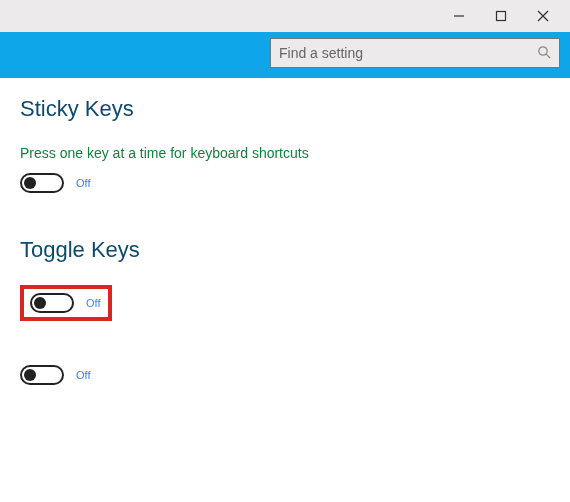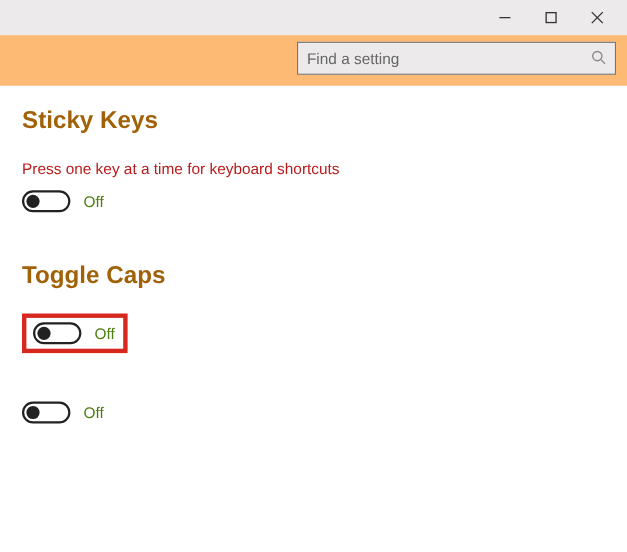--- a/index.html
+++ b/index.html
@@ -26,21 +26,21 @@
     height: 30px;
     display: flex;
     align-items: center;
     justify-content: center;
     font-size: 14px;
     color: #222;
     cursor: pointer;
   }
   .win-btn svg { stroke: #333; }
   .searchbar-row {
-    background: #fdba74;
+    background: #0ea5e9;
     padding: 6px 10px 10px 10px;
     display: flex;
     justify-content: flex-end;
   }
   .searchbox {
     width: 290px;
     height: 30px;
     border: 1px solid #777;
     background: #eceaea;
     display: flex;
@@ -58,28 +58,28 @@
   .searchbox input::placeholder { color: #666; }
   .search-icon {
     color: #888;
     font-size: 14px;
   }
   .content {
     padding: 18px 20px 0 20px;
   }
   .section { margin-bottom: 44px; }
   .section h2 {
-    font-weight: 700;
+    font-weight: 400;
     font-size: 22px;
-    color: #a16207;
+    color: #0c4a6e;
     margin-bottom: 22px;
   }
   .desc {
     font-size: 14px;
-    color: #b91c1c;
+    color: #15803d;
     margin-bottom: 10px;
     line-height: 1.35;
     max-width: 520px;
   }
   .toggle-row {
     display: flex;
     align-items: center;
     gap: 12px;
   }
   .toggle {
@@ -94,22 +94,22 @@
   .toggle .knob {
     position: absolute;
     left: 2px;
     top: 2px;
     width: 12px;
     height: 12px;
     border-radius: 50%;
     background: #222;
   }
   .toggle-state {
-    font-size: 14px;
-    color: #4d7c0f;
+    font-size: 11px;
+    color: #3b82f6;
   }
   .highlight-box {
     display: inline-flex;
     align-items: center;
     gap: 12px;
     border: 4px solid #d6281f;
     padding: 4px 8px 4px 6px;
   }
 </style>
 </head>
@@ -153,21 +153,21 @@
     <p class="desc">Press one key at a time for keyboard shortcuts</p>
     <div class="toggle-row">
       <div class="toggle">
           <div class="knob"></div>
         </div>
       <span class="toggle-state">Off</span>
     </div>
   </div>
 
   <div class="section">
-    <h2>Toggle Caps</h2>
+    <h2>Toggle Keys</h2>
     <div class="highlight-box">
       <div class="toggle">
           <div class="knob"></div>
         </div>
       <span class="toggle-state">Off</span>
     </div>
   </div>
 
   <div class="section">
     <div class="toggle-row">

